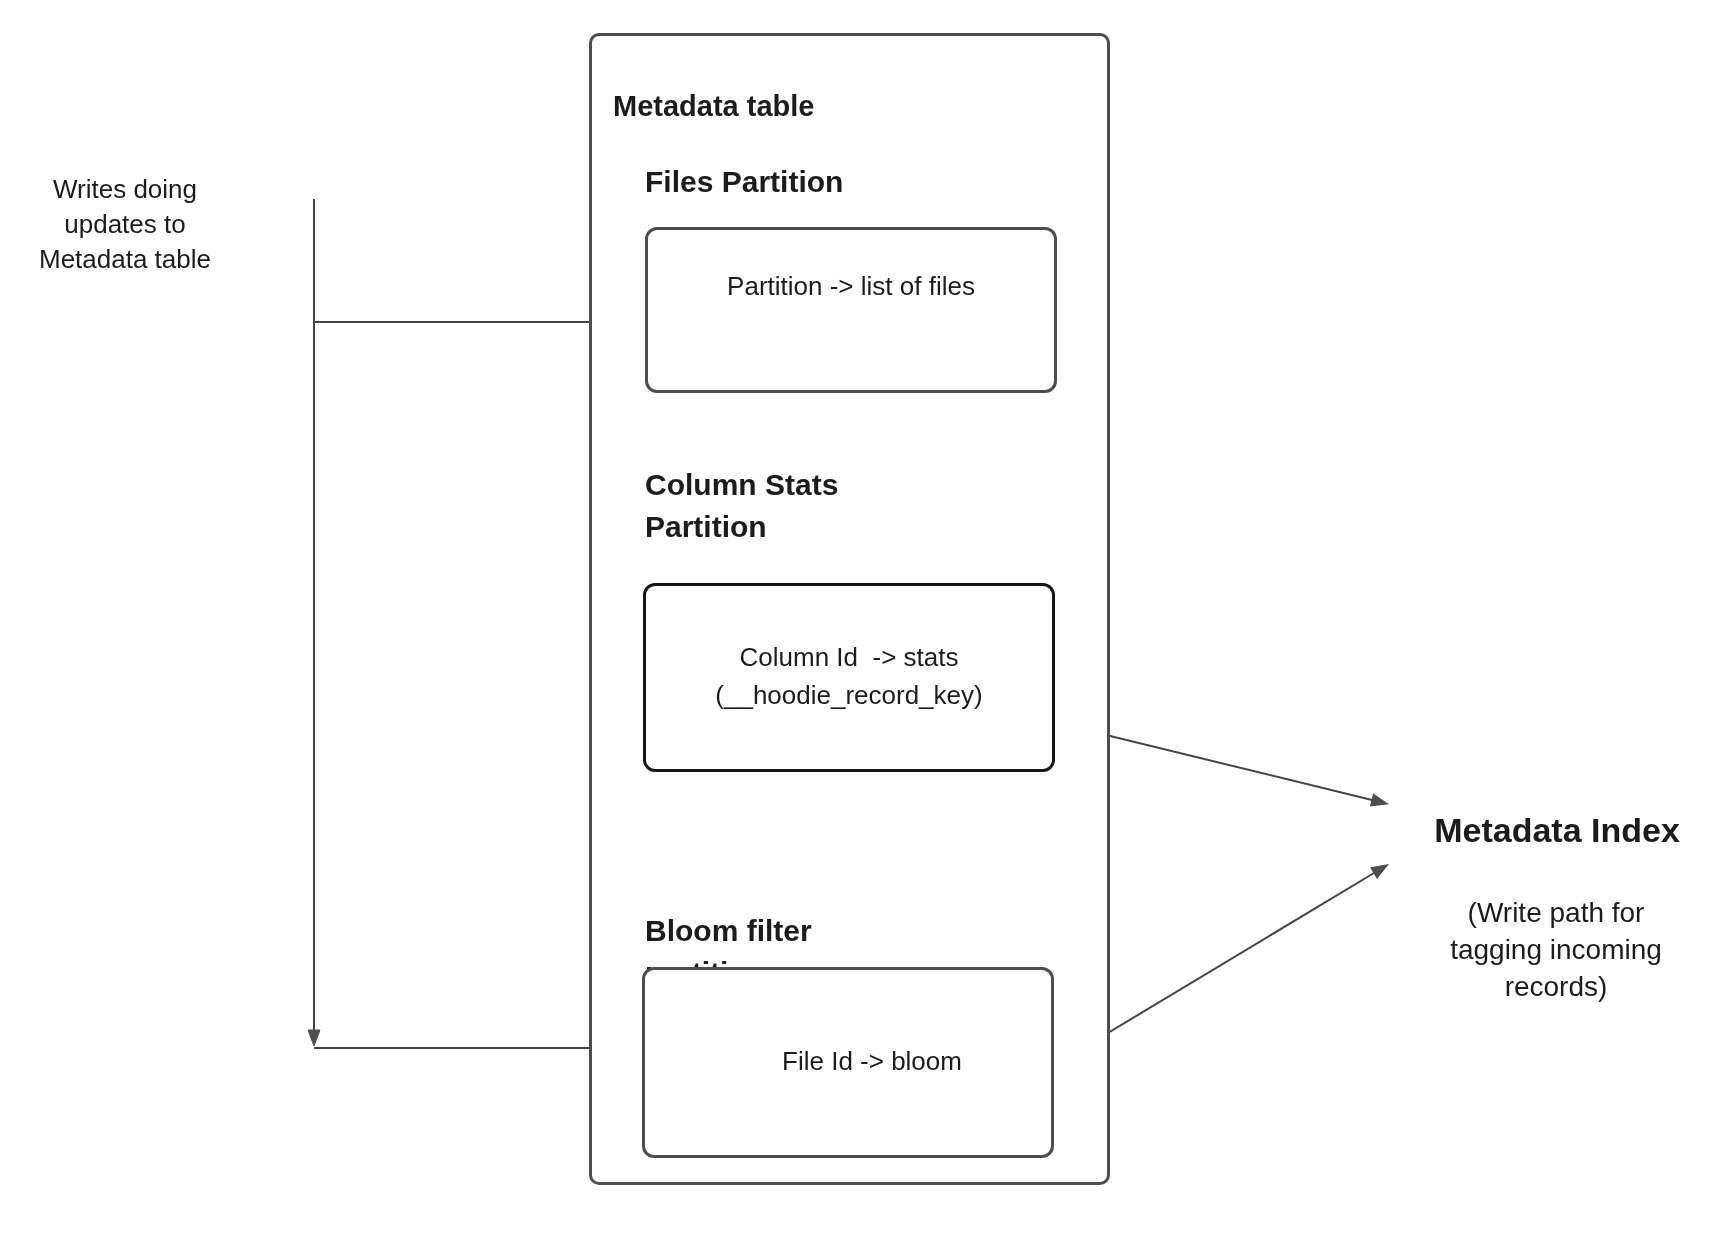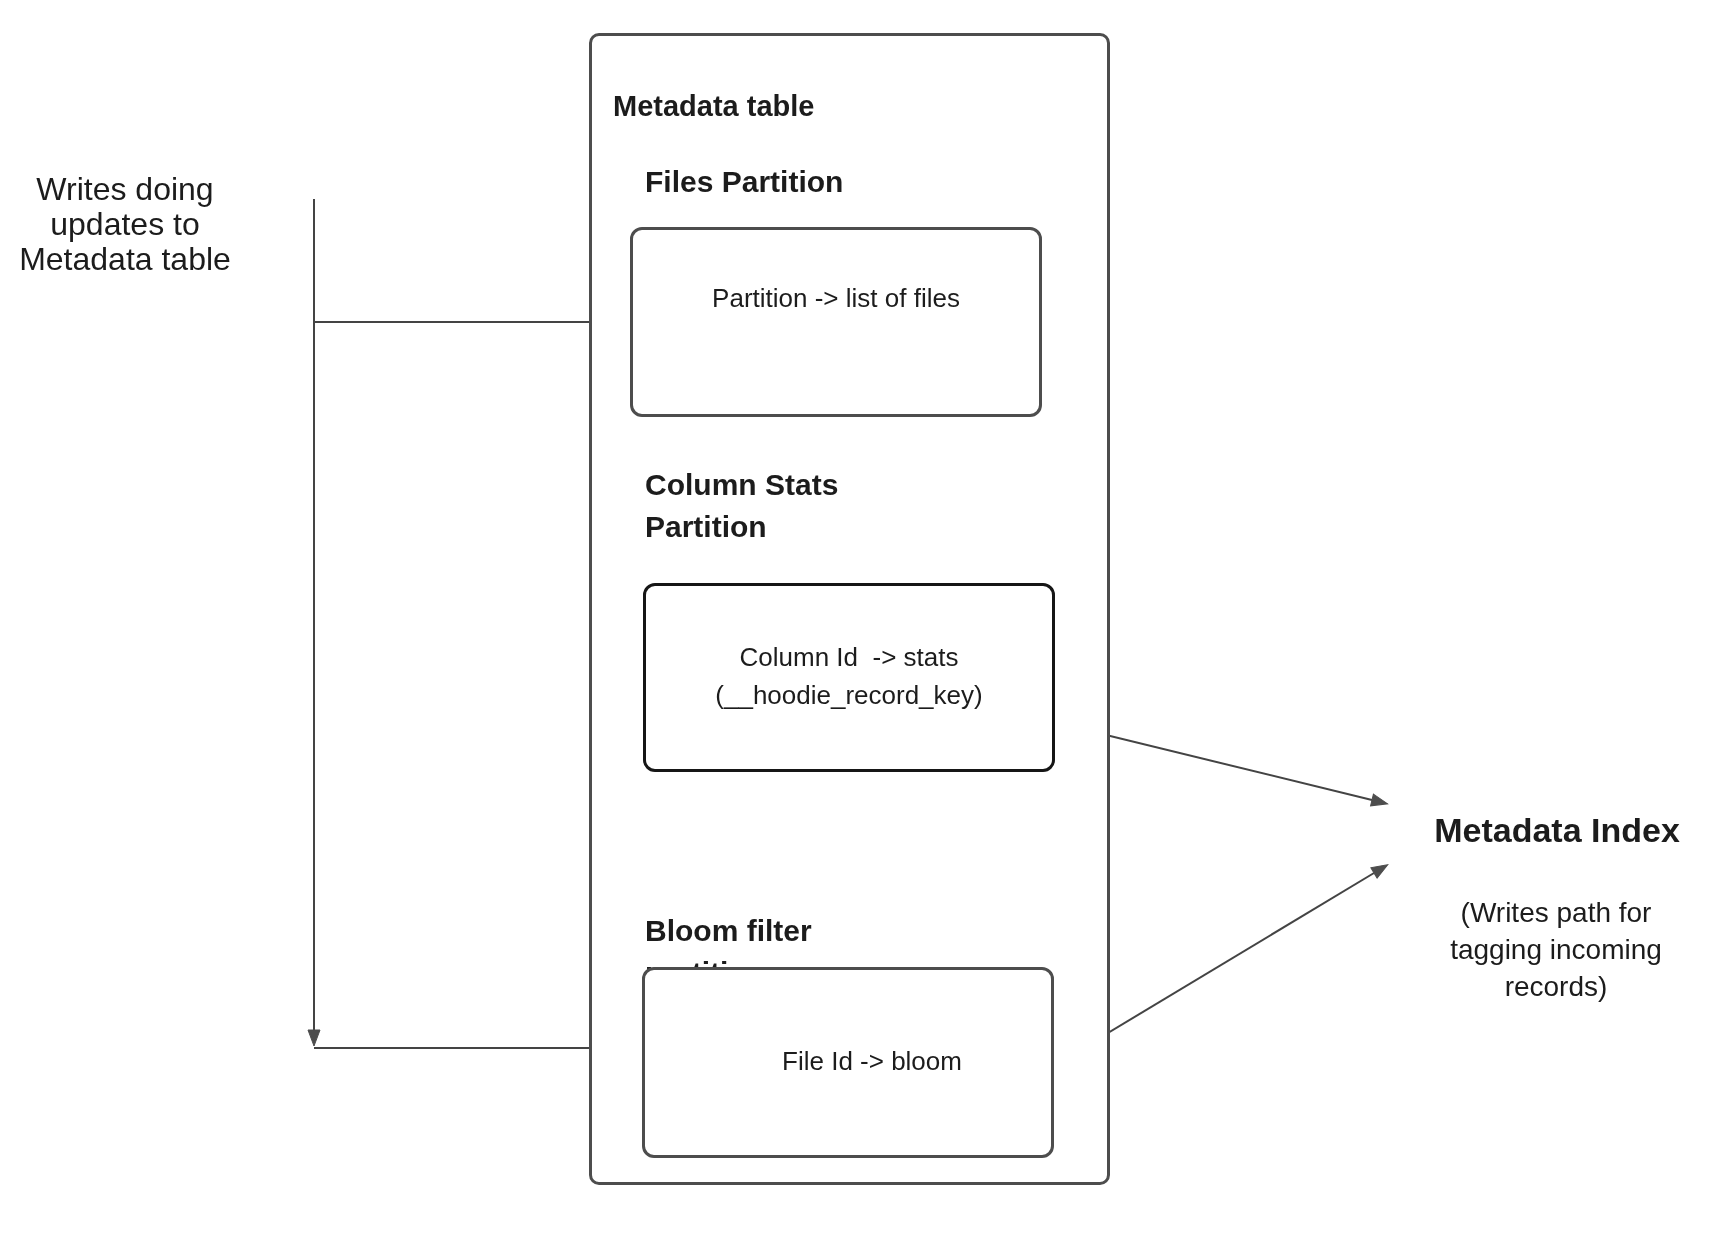--- a/index.html
+++ b/index.html
@@ -19,21 +19,21 @@
   .abs{position:absolute;}
   .pre{white-space:pre-wrap;}
   .center{text-align:center;}
 
   svg.connectors{position:absolute;left:0;top:0;width:1718px;height:1244px;pointer-events:none;}
   svg.connectors .line{stroke:var(--connector);stroke-width:2;fill:none;}
   svg.connectors .head{fill:var(--arrowhead);stroke:var(--arrowhead);}
 
   .writes-label{
     left:0;top:172px;width:250px;
-    font-size:32px;line-height:35px;
+    font-size:26px;line-height:35px;
   }
 
   .outer-box{
     left:589px;top:33px;width:521px;height:1152px;
     border:3px solid var(--box-border);border-radius:10px;background:#ffffff;
   }
 
   .outer-title{
     left:613px;top:89px;width:400px;
     font-size:29px;font-weight:bold;line-height:34px;
@@ -41,21 +41,21 @@
 
   .part-heading{
     left:645px;width:412px;
     font-size:30px;font-weight:bold;line-height:42px;text-align:left;
   }
   .heading-files{top:161px;}
   .heading-stats{top:464px;}
   .heading-bloom{top:862px;margin-top:48px;}
 
   .part-box{
-    left:630px;width:412px;height:190px;
+    left:645px;width:412px;height:166px;
     border:3px solid var(--box-border);border-radius:12px;background:#ffffff;
     display:flex;align-items:center;justify-content:center;
     font-size:26px;line-height:38px;text-align:center;
   }
   .box-files{top:227px;padding-bottom:48px;}
   .box-stats{top:583px;left:643px;height:189px;border-color:var(--stats-box-border);padding-bottom:4px;}
   .box-bloom{top:967px;left:642px;height:191px;padding-bottom:4px;padding-left:48px;}
 
   .index-title{
     left:1390px;top:810px;width:334px;
@@ -107,15 +107,15 @@
 (__hoodie_record_key)</span>
 </div>
 
 <div class="abs pre part-heading heading-bloom">Bloom filter
 partition</div>
 <div class="abs part-box box-bloom">
   <span class="pre">File Id -&gt; bloom</span>
 </div>
 
 <div class="abs center index-title">Metadata Index</div>
-<div class="abs pre center index-subtitle">(Writes path for
+<div class="abs pre center index-subtitle">(Write path for
 tagging incoming
 records)</div>
 
 </body></html>

